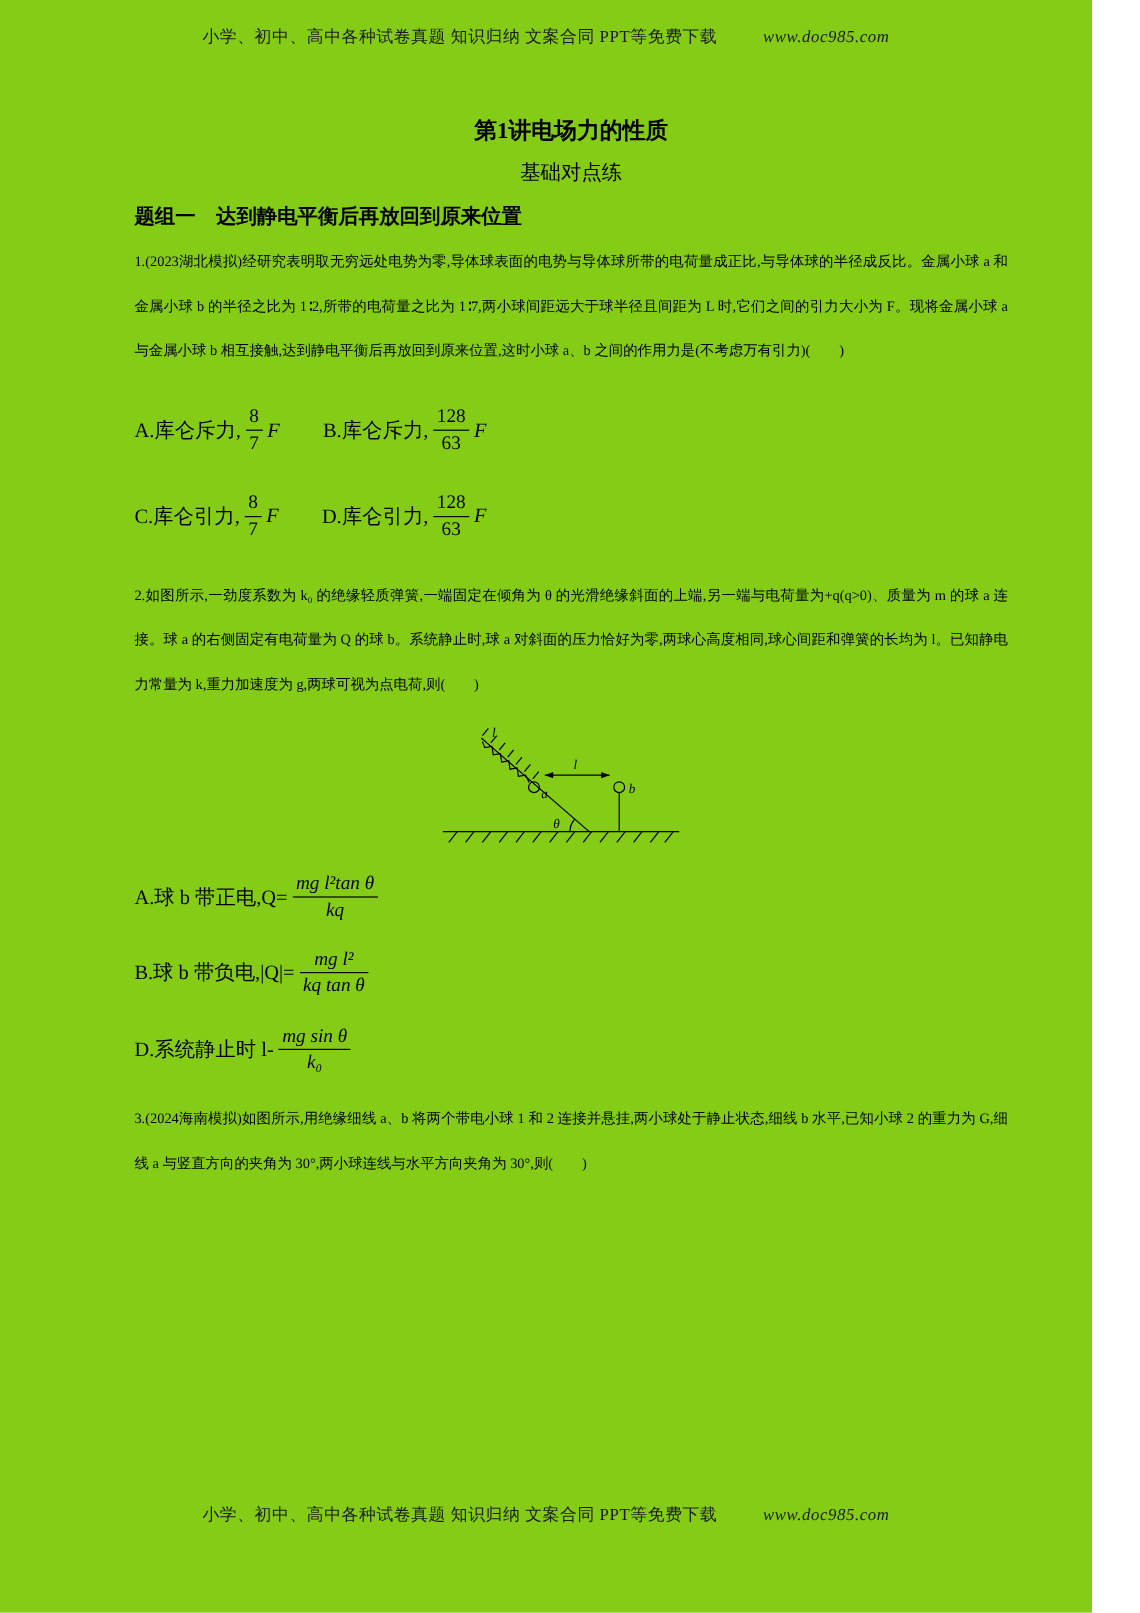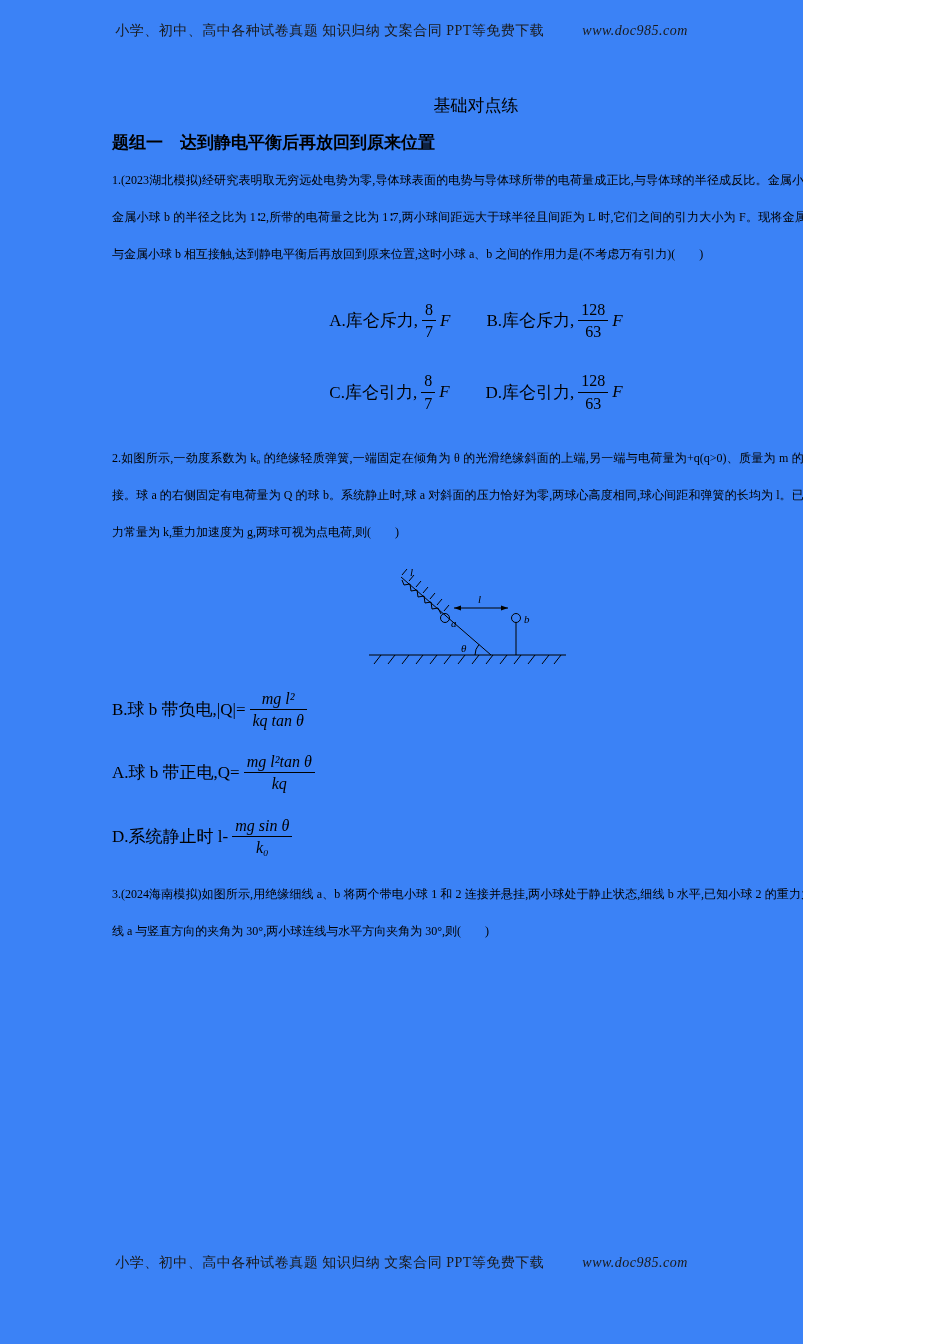--- a/index.html
+++ b/index.html
@@ -1,17 +1,17 @@
 <!DOCTYPE html>
 <html><head>
 <meta charset="utf-8">
 <style>
   html,body { margin:0; padding:0; background:#ffffff; }
   .page {
-    position:relative; width:803px; height:1344px; background:#3b82f6;
+    position:relative; width:910px; height:1344px; background:#84cc16;
     font-family:"Liberation Serif","DejaVu Serif",serif; color:#000;
     overflow:hidden;
   }
   .pg-header, .pg-footer {
     position:absolute; left:0; right:0;
     display:flex; justify-content:center; align-items:baseline; gap:38px;
     font-size:14px; color:#1a1a1a; letter-spacing:0.5px;
   }
   .pg-header { top:22px; }
   .pg-footer { bottom:72px; }
@@ -19,21 +19,21 @@
   .content { position:absolute; top:86px; left:112px; width:728px; }
   .course { font-size:17px; font-weight:bold; margin:0 0 16px 0; }
   .center { text-align:center; }
   .chapter { font-size:17.5px; font-weight:bold; margin:10px 0; }
   .lesson  { font-size:19px;  font-weight:bold; margin:10px 0; }
   .section { font-size:17px;  font-weight:normal; margin:8px 0 10px 0; }
   .group-title { font-size:17px; font-weight:bold; margin:14px 0 8px 0; }
   .qbody {
     font-size:12px; line-height:37px; text-align:justify; margin:6px 0;
   }
-  .optrow { display:flex; gap:36px; align-items:center; font-size:17px; margin:24px 0;justify-content:center; }
+  .optrow { display:flex; gap:36px; align-items:center; font-size:17px; margin:24px 0; }
   .opt { display:inline-flex; align-items:center; white-space:nowrap; }
   .optline { display:flex; align-items:center; font-size:17px; margin:16px 0; white-space:nowrap; }
   .frac {
     display:inline-block; text-align:center; vertical-align:middle;
     line-height:1.2; font-size:16px; margin:3px 4px;
   }
   .frac .num { display:block; border-bottom:1px solid #000; padding:0 3px 1px 3px; }
   .frac .den { display:block; padding:1px 3px 0 3px; }
   .frac.var { font-style:italic; }
   .it { font-style:italic; }
@@ -49,20 +49,21 @@
 
 <div class="page">
 
   <div class="pg-header">
     <span>小学、初中、高中各种试卷真题 知识归纳 文案合同  PPT等免费下载</span>
     <span class="site">www.doc985.com</span>
   </div>
 
   <div class="content">
 
+    <div class="center lesson">第1讲电场力的性质</div>
     <div class="center section">基础对点练</div>
     <div class="group-title">题组一　达到静电平衡后再放回到原来位置</div>
 
     <p class="qbody">1.(2023湖北模拟)经研究表明取无穷远处电势为零,导体球表面的电势与导体球所带的电荷量成正比,与导体球的半径成反比。金属小球 a 和金属小球 b 的半径之比为 1∶2,所带的电荷量之比为 1∶7,两小球间距远大于球半径且间距为 L 时,它们之间的引力大小为 F。现将金属小球 a 与金属小球 b 相互接触,达到静电平衡后再放回到原来位置,这时小球 a、b 之间的作用力是(不考虑万有引力)(　　)</p>
 
     <div class="optrow">
       <span class="opt">
         <span>A.库仑斥力,</span>
         <span class="frac">
             <span class="num">8</span>
@@ -149,31 +150,31 @@
         <circle cx="155" cy="53" r="4.5"></circle>
         <text class="var" x="163" y="58">b</text>
         <line x1="155" y1="57.5" x2="155" y2="90"></line>
 
         <path d="M114,90 A16,16 0 0 1 118,79.5"></path>
         <text class="var" x="100" y="87">θ</text>
       </svg>
     </div>
 
     <div class="optline">
+      <span>A.球 b 带正电,Q=</span>
+      <span class="frac var">
+          <span class="num">mg l²tan θ</span>
+          <span class="den">kq</span>
+        </span>
+    </div>
+    <div class="optline">
       <span>B.球 b 带负电,|Q|=</span>
       <span class="frac var">
           <span class="num">mg l²</span>
           <span class="den">kq tan θ</span>
-        </span>
-    </div>
-    <div class="optline">
-      <span>A.球 b 带正电,Q=</span>
-      <span class="frac var">
-          <span class="num">mg l²tan θ</span>
-          <span class="den">kq</span>
         </span>
     </div>
     <div class="optline">
       <span>D.系统静止时 l-</span>
       <span class="frac var">
           <span class="num">mg sin θ</span>
           <span class="den">k₀</span>
         </span>
     </div>
 

